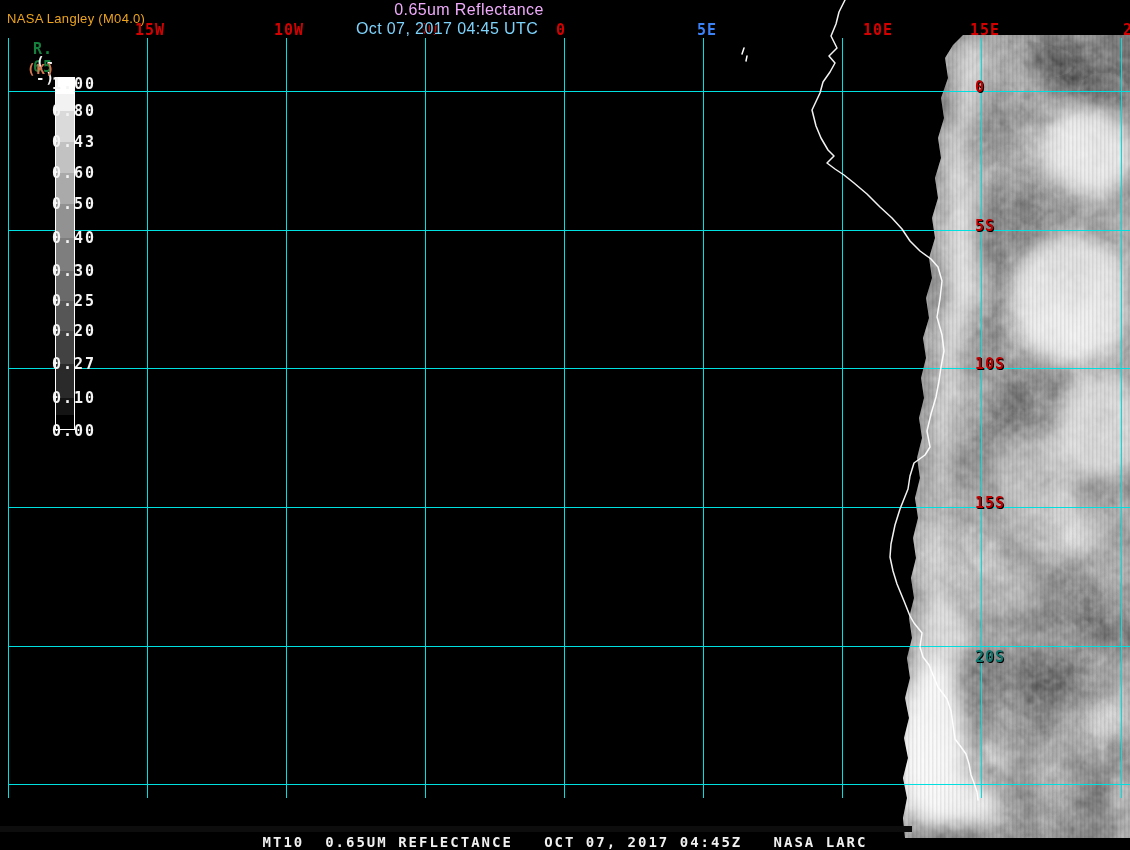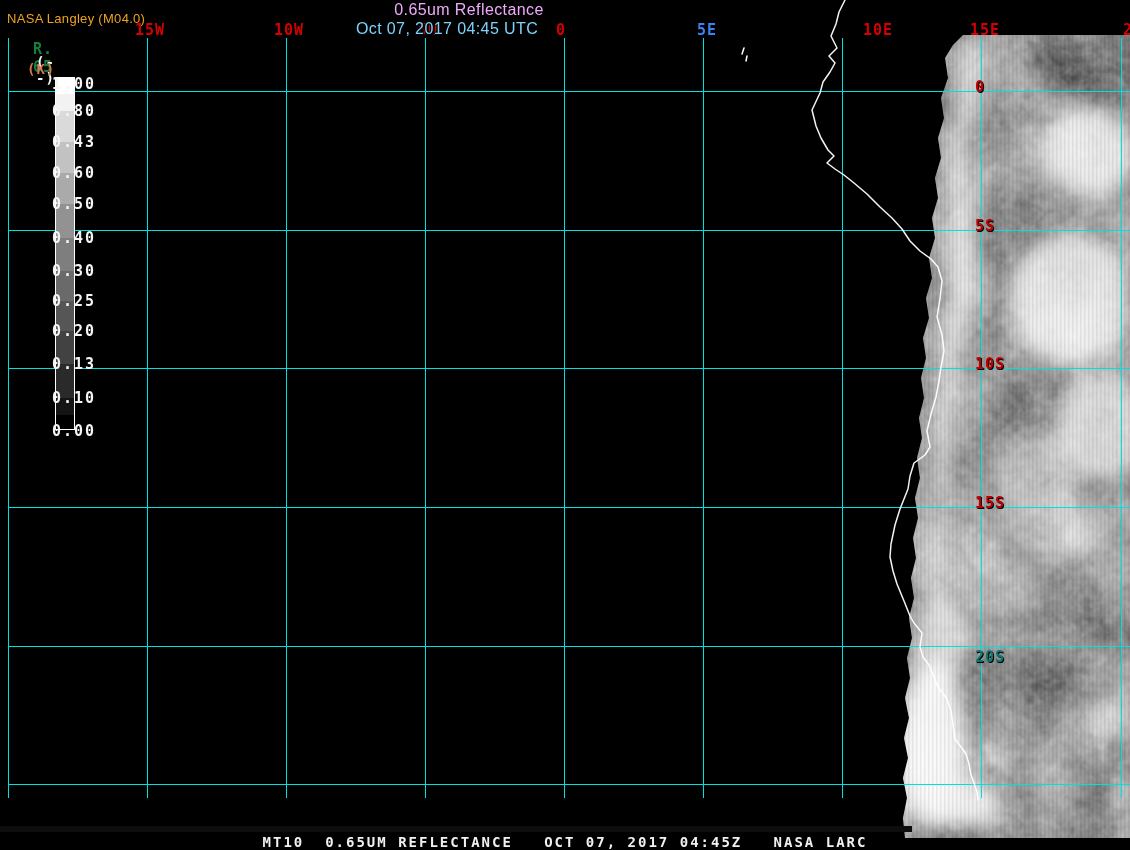--- a/index.html
+++ b/index.html
@@ -173,21 +173,21 @@
     <div id="cb-ticks">
         <div class="cb-tick" style="left: 2px; top: 75px;">1.00</div>
         <div class="cb-tick" style="left: 2px; top: 102px;">0.80</div>
         <div class="cb-tick" style="left: 2px; top: 133px;">0.43</div>
         <div class="cb-tick" style="left: 2px; top: 164px;">0.60</div>
         <div class="cb-tick" style="left: 2px; top: 195px;">0.50</div>
         <div class="cb-tick" style="left: 2px; top: 229px;">0.40</div>
         <div class="cb-tick" style="left: 2px; top: 262px;">0.30</div>
         <div class="cb-tick" style="left: 2px; top: 292px;">0.25</div>
         <div class="cb-tick" style="left: 2px; top: 322px;">0.20</div>
-        <div class="cb-tick" style="left: 2px; top: 355px;">0.13</div>
+        <div class="cb-tick" style="left: 2px; top: 355px;">0.27</div>
         <div class="cb-tick" style="left: 2px; top: 389px;">0.10</div>
         <div class="cb-tick" style="left: 2px; top: 422px;">0.00</div>
       </div>
   </div>
 
   <div id="header-layer">
     <div id="source-label">NASA Langley (M04.0)</div>
     <div id="map-title">0.65um Reflectance</div>
     <div id="map-datetime">Oct 07, 2017 04:45 UTC</div>
   </div>

